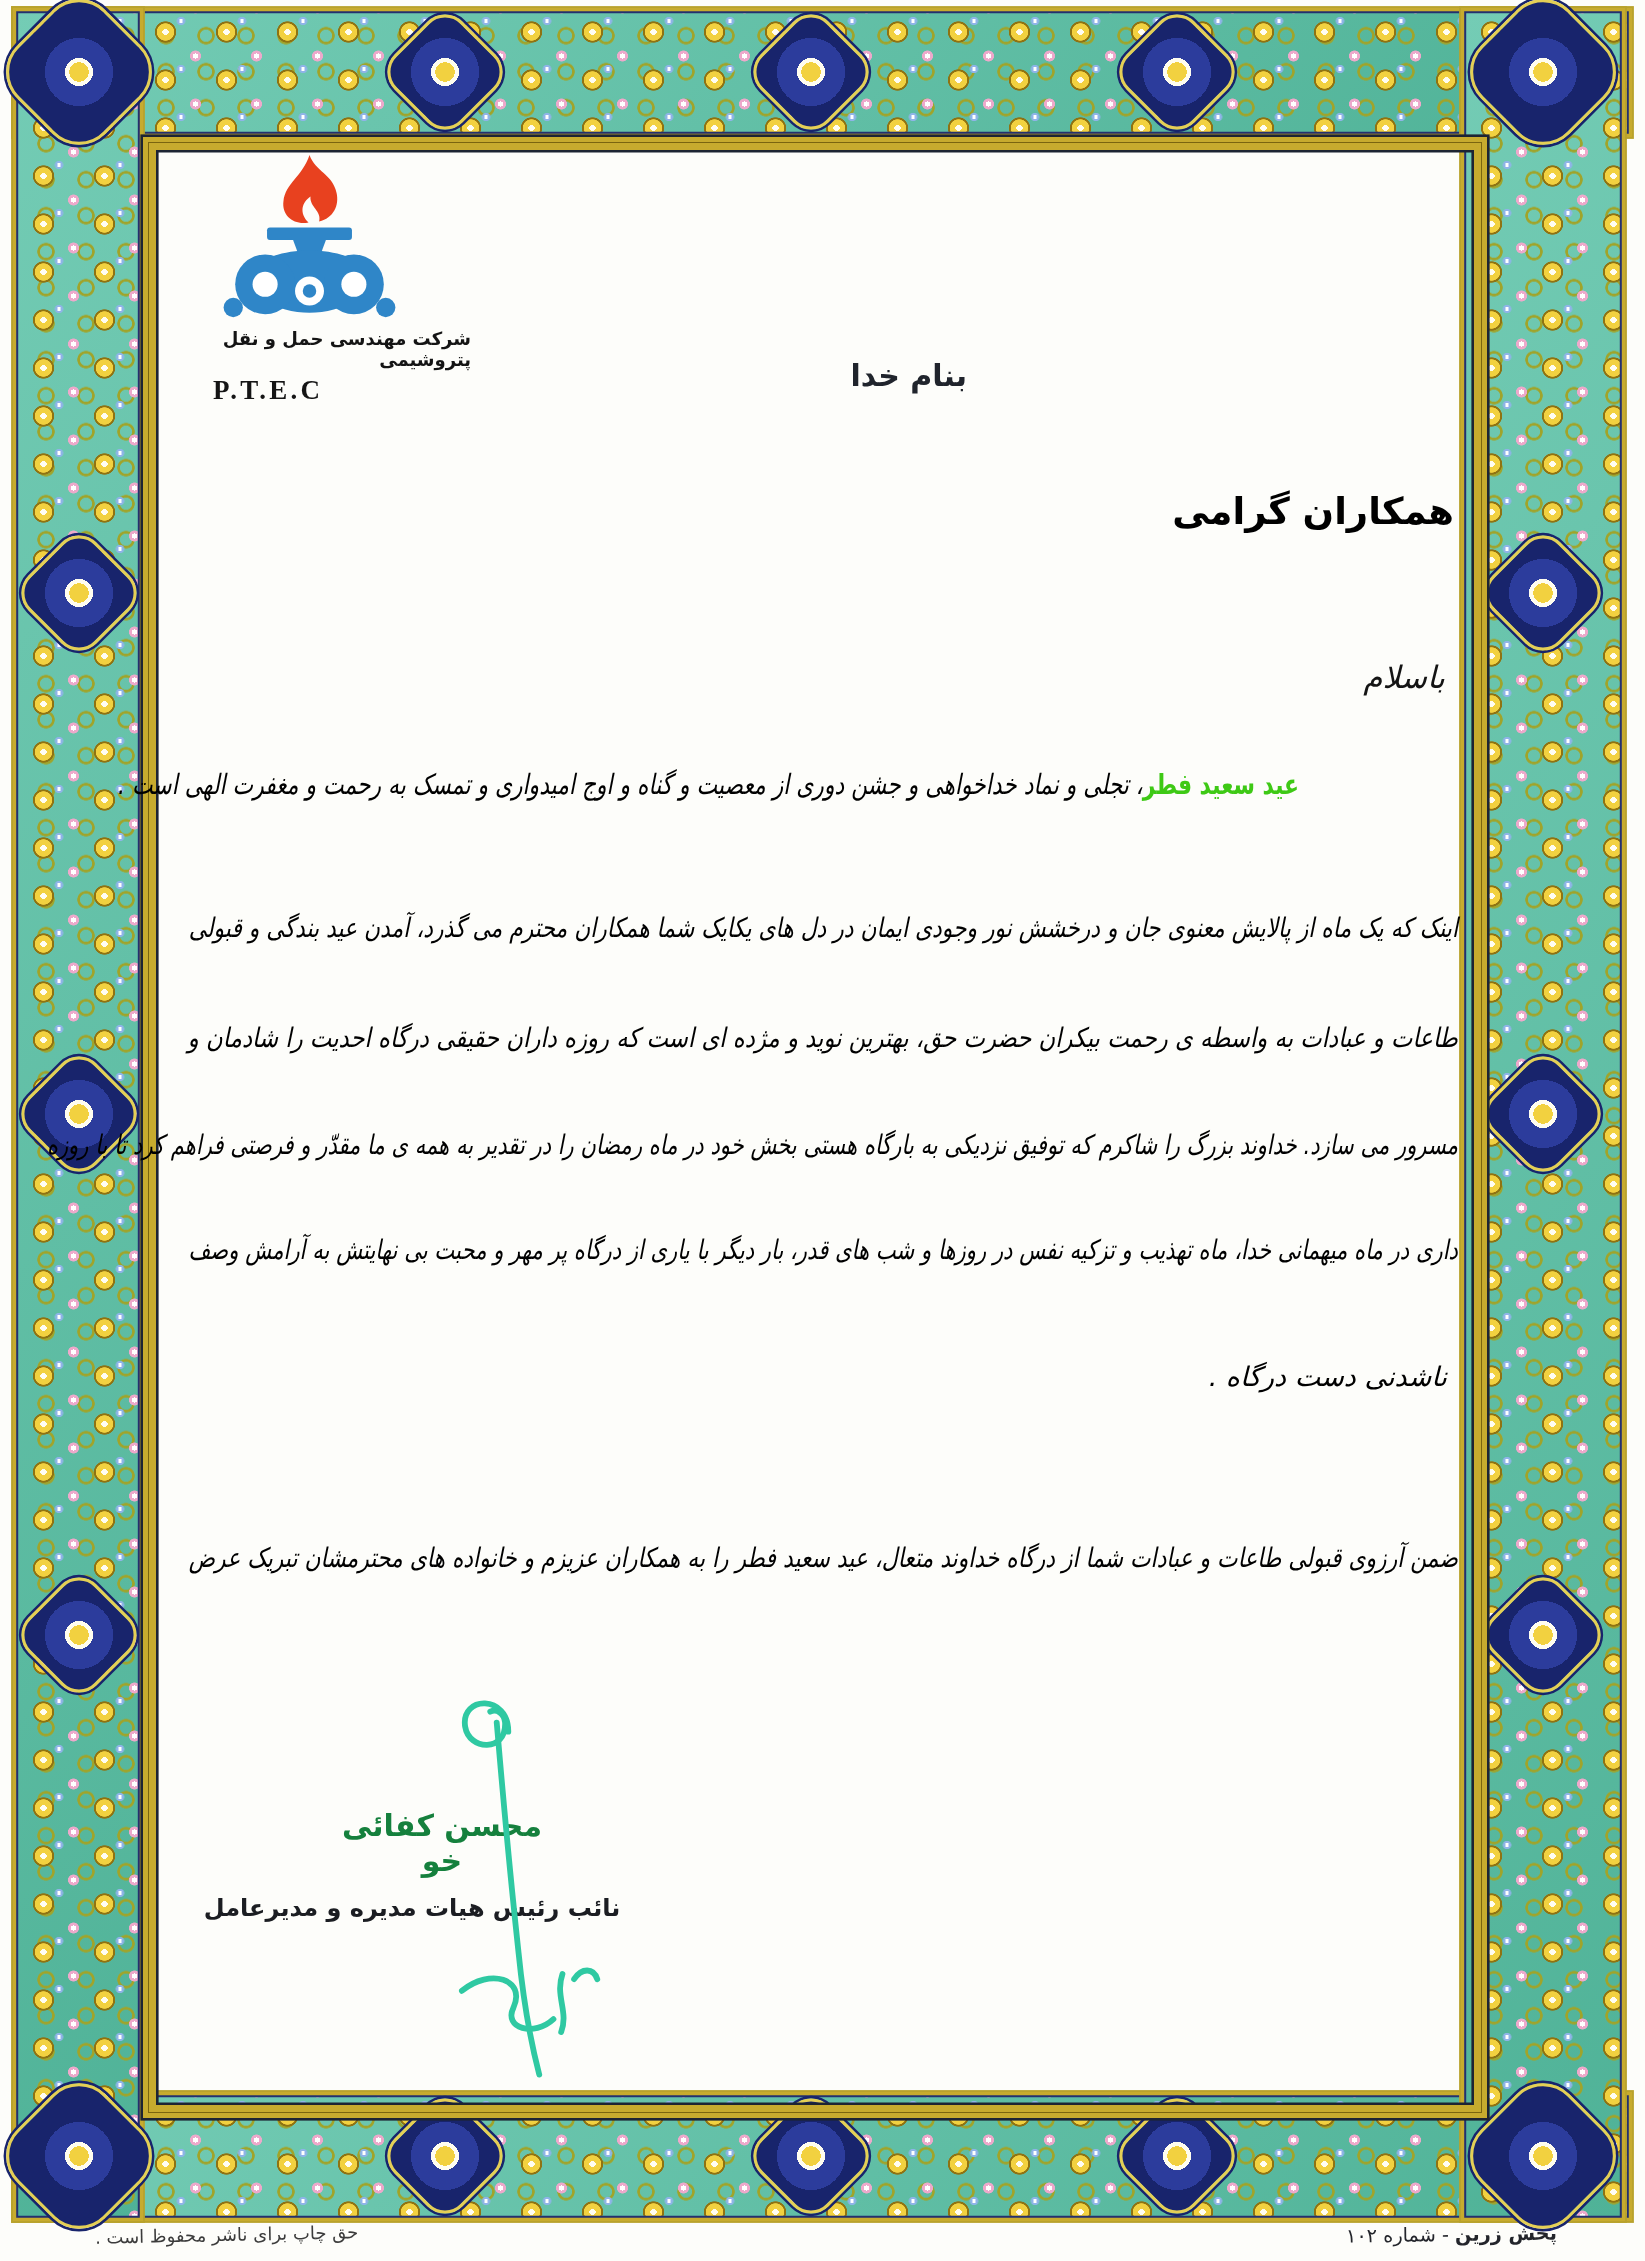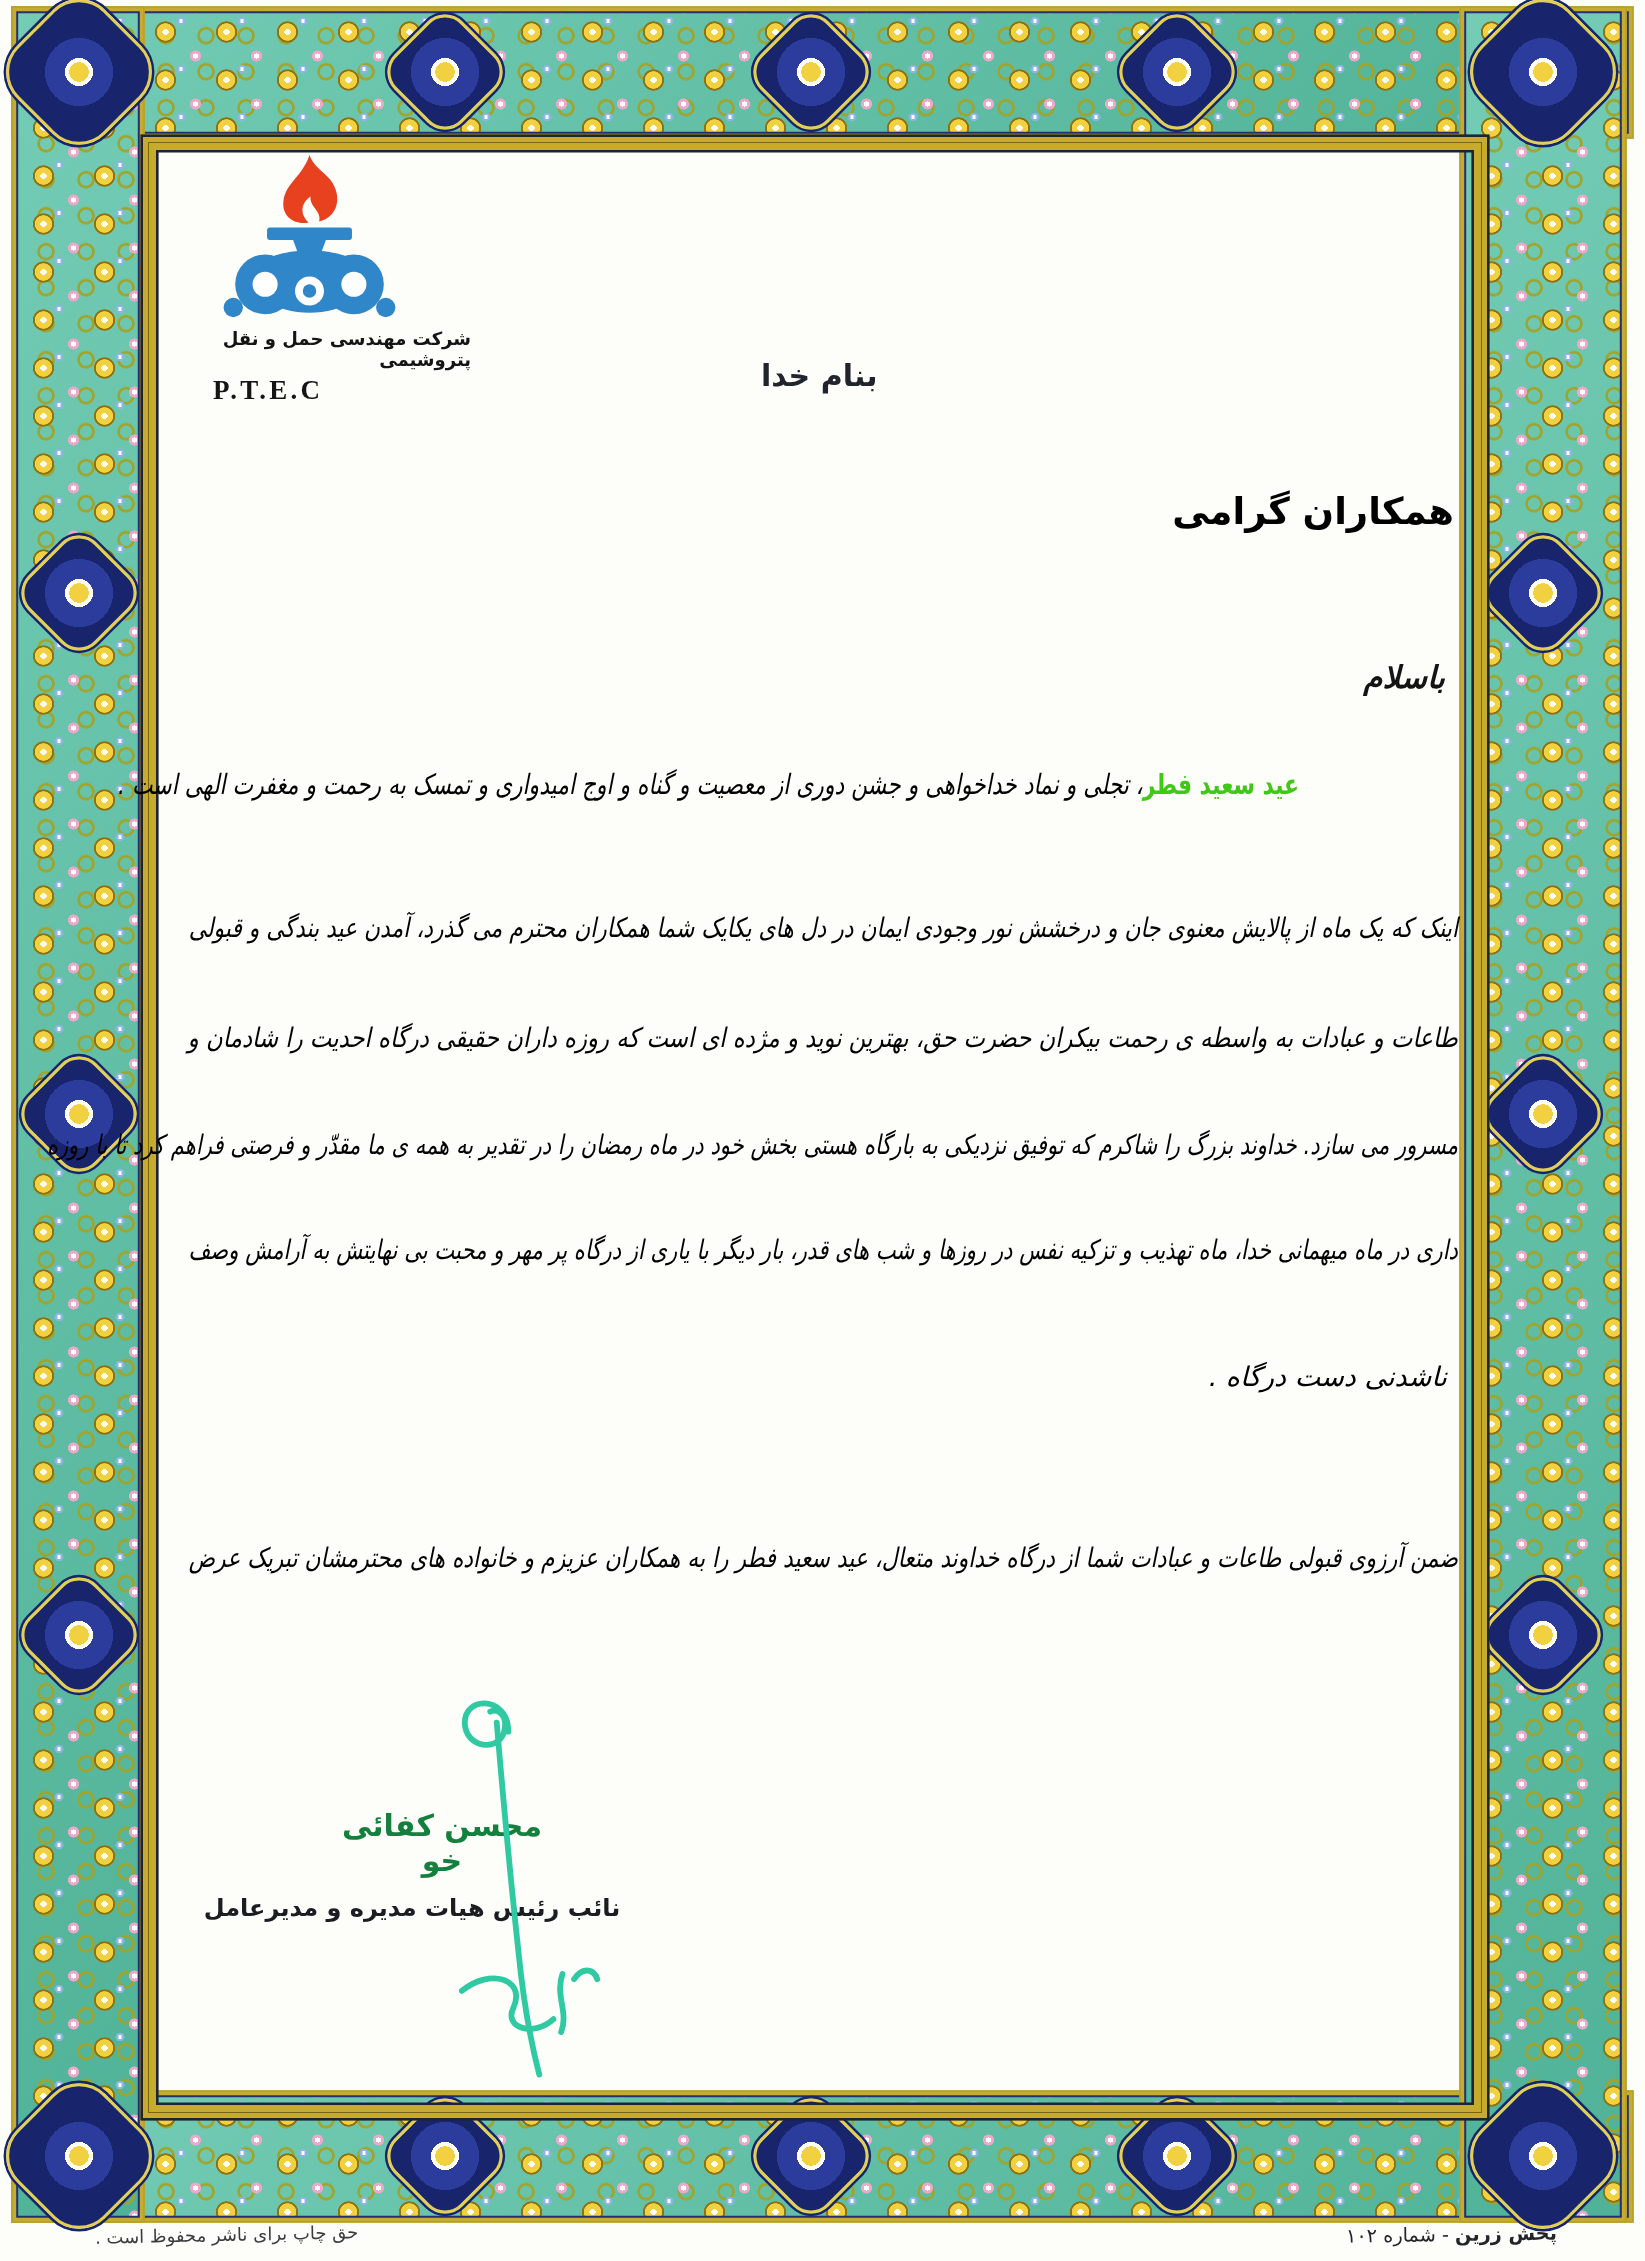--- a/index.html
+++ b/index.html
@@ -34,24 +34,24 @@
 
   
   .logo-block{position:absolute;left:213px;top:153px;width:258px;}
   .logo-company{direction:rtl;font-weight:700;font-size:18px;color:#232a52;margin-top:2.6px;}
   .logo-abbr{font-family:"Liberation Serif",serif;font-weight:700;font-size:27px;
              letter-spacing:3.2px;color:#151515;margin-top:5.2px;}
 
   
   .fa{direction:rtl;color:#141414;}
   .cal{font-style:italic;}
-  .bismillah{position:absolute;left:761px;top:358px;width:206px;text-align:left;
+  .bismillah{position:absolute;left:761px;top:358px;width:206px;text-align:right;
              font-weight:700;font-size:30px;color:#20242c;}
   .salutation{position:absolute;right:191px;top:490px;font-weight:700;font-size:37px;color:#000000;}
-  .greeting{position:absolute;right:200px;top:659px;font-weight:700;font-size:31px;}
+  .greeting{position:absolute;right:200px;top:659px;font-weight:400;font-size:31px;}
 
   .fitline{position:absolute;left:185px;width:1273px;white-space:nowrap;direction:rtl;
            font-size:27px;transform-origin:100% 50%;}
   .l1{left:auto;right:346px;width:1114px;font-size:28px;}
   .rline{position:absolute;right:198px;direction:rtl;white-space:nowrap;font-size:27px;}
   .hl{font-weight:700;font-style:normal;color:#3ec915;}
 
   
   .sig-name{position:absolute;left:326px;top:1808px;width:232px;text-align:center;
             font-weight:700;font-size:30px;color:#15803d;}

